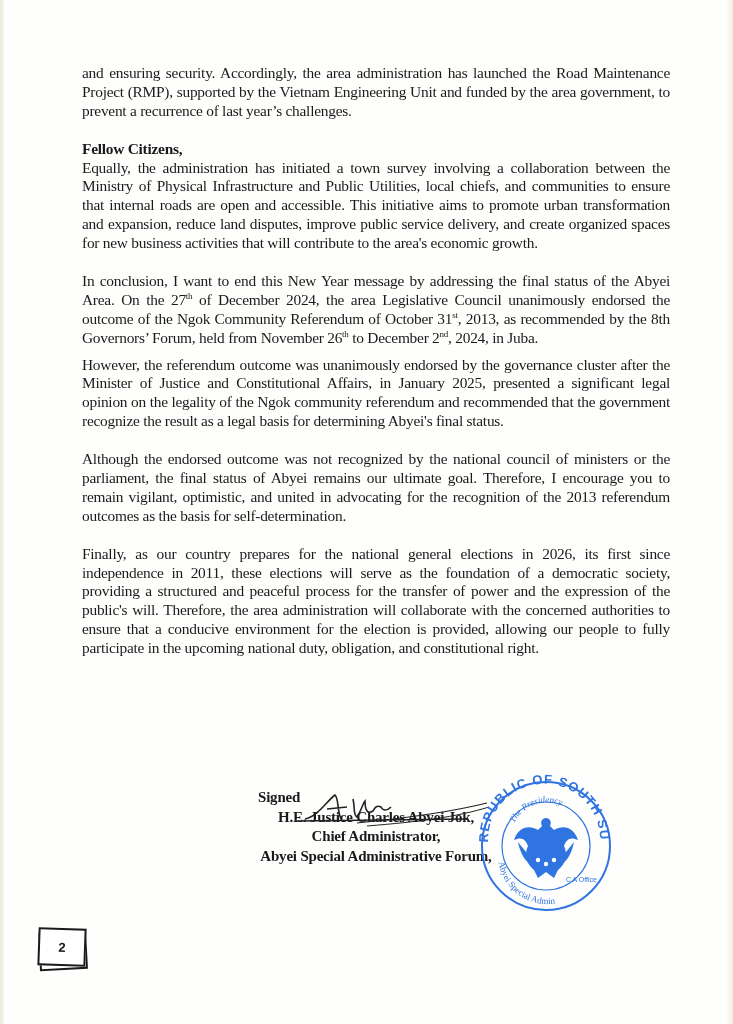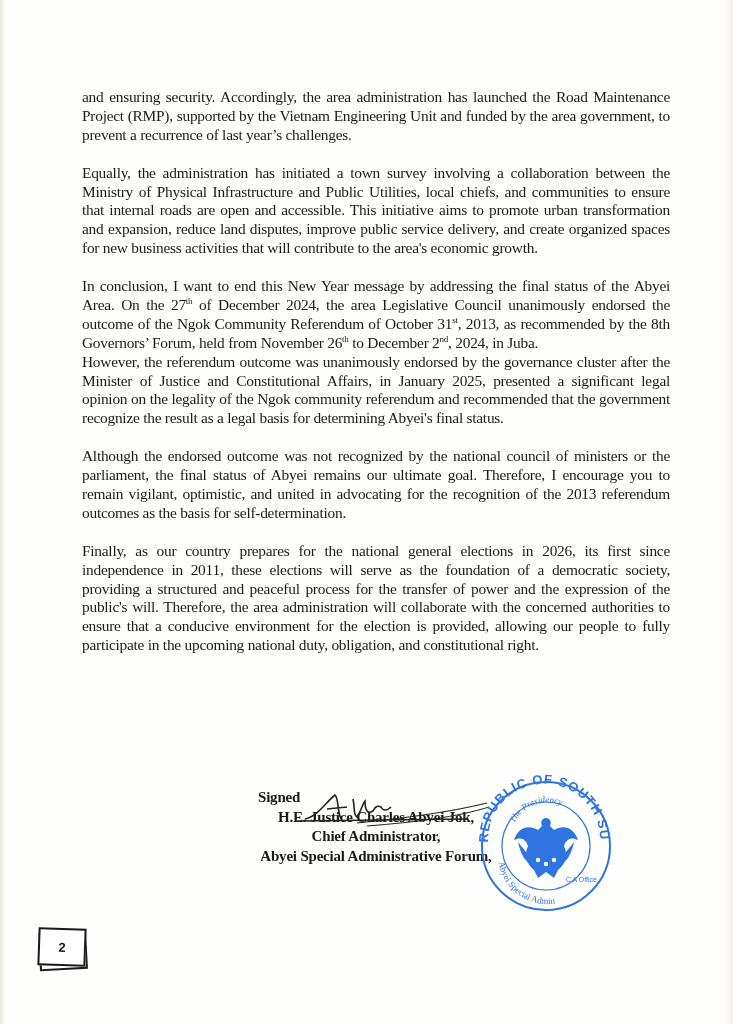--- a/index.html
+++ b/index.html
@@ -27,33 +27,33 @@
       position: absolute;
       right: 0;
       top: 0;
       width: 6px;
       height: 1024px;
       background: linear-gradient(to right, #fbfbf6, #f1efe2);
     }
     .page {
       position: absolute;
       left: 82px;
-      top: 88px;
+      top: 64px;
       width: 588px;
       font-size: 15.4px;
       line-height: 18.9px;
       letter-spacing: -0.25px;
     }
     .para {
       margin: 0 0 18.9px 0;
       text-align: justify;
       text-align-last: left;
     }
     .para.tight {
-      margin-bottom: 0;
+      margin-bottom: 8px;
     }
     .heading {
       font-weight: bold;
       margin: 0;
     }
     sup {
       font-size: 9px;
       line-height: 0;
       vertical-align: super;
     }
@@ -122,20 +122,21 @@
   </style>
 </head>
 <body>
 
 <div class="left-edge"></div>
 <div class="right-edge"></div>
 
 <div class="page">
   <p class="para">and ensuring security. Accordingly, the area administration has launched the Road Maintenance Project (RMP), supported by the Vietnam Engineering Unit and funded by the area government, to prevent a recurrence of last year’s challenges.</p>
 
+  <p class="heading">Fellow Citizens,</p>
   <p class="para">Equally, the administration has initiated a town survey involving a collaboration between the Ministry of Physical Infrastructure and Public Utilities, local chiefs, and communities to ensure that internal roads are open and accessible. This initiative aims to promote urban transformation and expansion, reduce land disputes, improve public service delivery, and create organized spaces for new business activities that will contribute to the area's economic growth.</p>
 
   <p class="para tight"><span>In conclusion, I want to end this New Year message by addressing the final status of the Abyei Area. On the 27</span><sup>th</sup><span> of December 2024, the area Legislative Council unanimously endorsed the outcome of the Ngok Community Referendum of October 31</span><sup>st</sup><span>, 2013, as recommended by the 8th Governors’ Forum, held from November 26</span><sup>th</sup><span> to December 2</span><sup>nd</sup><span>, 2024, in Juba.</span></p>
   <p class="para">However, the referendum outcome was unanimously endorsed by the governance cluster after the Minister of Justice and Constitutional Affairs, in January 2025, presented a significant legal opinion on the legality of the Ngok community referendum and recommended that the government recognize the result as a legal basis for determining Abyei's final status.</p>
 
   <p class="para">Although the endorsed outcome was not recognized by the national council of ministers or the parliament, the final status of Abyei remains our ultimate goal. Therefore, I encourage you to remain vigilant, optimistic, and united in advocating for the recognition of the 2013 referendum outcomes as the basis for self-determination.</p>
 
   <p class="para">Finally, as our country prepares for the national general elections in 2026, its first since independence in 2011, these elections will serve as the foundation of a democratic society, providing a structured and peaceful process for the transfer of power and the expression of the public's will. Therefore, the area administration will collaborate with the concerned authorities to ensure that a conducive environment for the election is provided, allowing our people to fully participate in the upcoming national duty, obligation, and constitutional right.</p>
 </div>
 

